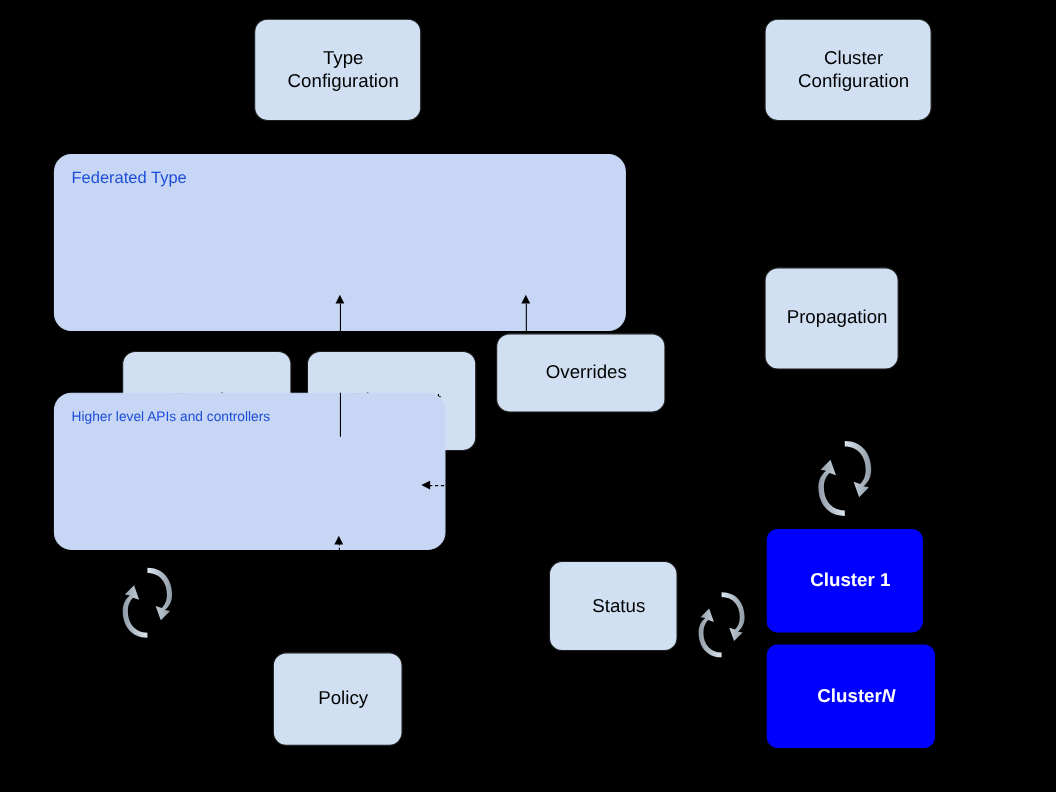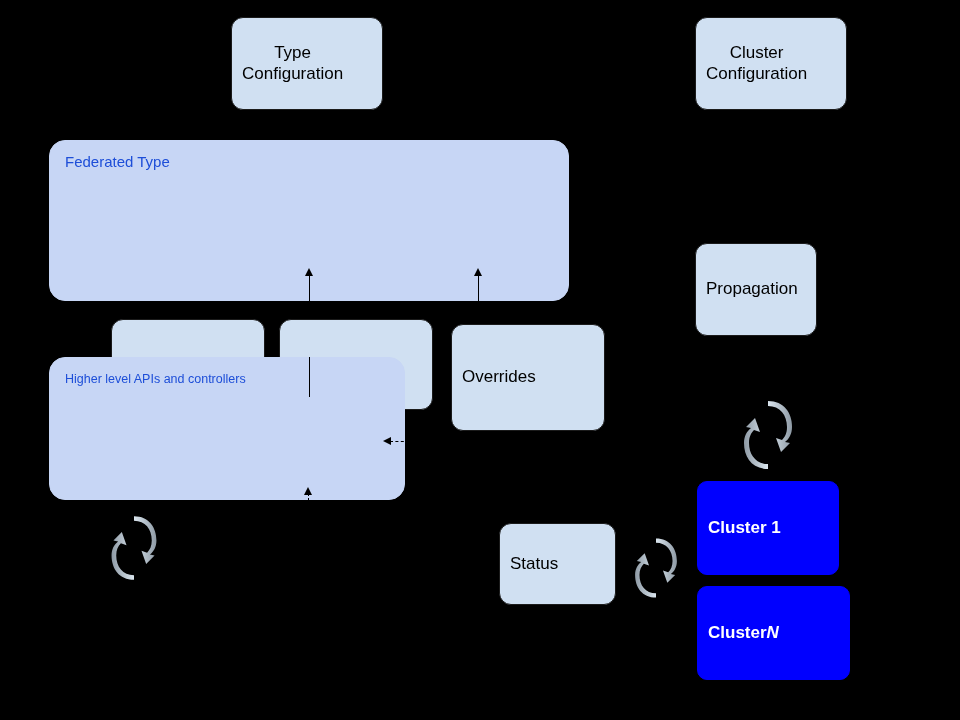--- a/index.html
+++ b/index.html
@@ -16,21 +16,21 @@
     width: 960px;
     height: 720px;
     background: #000000;
     overflow: hidden;
   }
   .node {
     position: absolute;
     box-sizing: border-box;
     display: flex;
     align-items: center;
-    justify-content: flex-start;
+    justify-content: center;
     text-align: center;
     line-height: 1.22;
     white-space: pre-line;
     color: #000000;
     padding-left: 10px;
   }
   
   .card {
     background: #d0e0f2;
     border: 1px solid #1b1b1b;
@@ -115,21 +115,21 @@
 
   <div class="node group" style="left:49px; top:140px; width:520px; height:161px;">
     <div class="group-label" style="left:15px; top:12px;">Federated Type</div>
 
     <div class="node card" style="left:61px; top:178px; width:154px; height:91px;">
       <span>Template</span>
     </div>
     <div class="node card" style="left:229px; top:178px; width:154px; height:91px;">
       <span>Placement</span>
     </div>
-    <div class="node card" style="left:401px; top:183px; width:154px; height:107px;">
+    <div class="node card" style="left:401px; top:162px; width:154px; height:72px;">
       <span>Overrides</span>
     </div>
 
     <div class="group-sublabel" style="left:60px; top:275px;">Declaration of resources to be distributed</div>
   </div>
 
   <div class="node group" style="left:49px; top:357px; width:356px; height:143px;">
     <div class="group-label" style="left:15px; top:14px; font-size:12.5px;">Higher level APIs and controllers</div>
 
     
@@ -169,29 +169,32 @@
   </svg>
 
   <div class="node blue bold" style="left:697px; top:481px; width:142px; height:94px;">
     <span>Cluster 1</span>
   </div>
 
   <div class="node blue bold" style="left:697px; top:586px; width:153px; height:94px;">
     <span>Cluster </span><span class="ital">N</span>
   </div>
 
-  <div class="node card" style="left:499px; top:523px; width:117px; height:82px;">
+  <div class="node card" style="left:499px; top:510px; width:117px; height:82px;">
     <span>Status</span>
   </div>
 
   <svg class="sync-icon" style="left:629px; top:528px;" width="54" height="80" viewBox="0 0 62 78">
     <path d="M31 5 C47 5 55 17 55 31 C55 38 52 43 48 46 L53 47 L44 56 L39 42 L45 44 C48 41 50 37 50 31 C50 19 43 10 31 10 Z" fill="url(#g1)"></path>
     <path d="M31 73 C15 73 7 61 7 47 C7 40 10 35 14 32 L9 31 L18 22 L23 36 L17 34 C14 37 12 41 12 47 C12 59 19 68 31 68 Z" fill="url(#g2)"></path>
   </svg>
 
   <svg class="sync-icon" style="left:105px; top:509px;" width="58" height="78" viewBox="0 0 62 78">
     <path d="M31 5 C47 5 55 17 55 31 C55 38 52 43 48 46 L53 47 L44 56 L39 42 L45 44 C48 41 50 37 50 31 C50 19 43 10 31 10 Z" fill="url(#g1)"></path>
     <path d="M31 73 C15 73 7 61 7 47 C7 40 10 35 14 32 L9 31 L18 22 L23 36 L17 34 C14 37 12 41 12 47 C12 59 19 68 31 68 Z" fill="url(#g2)"></path>
   </svg>
 
 
+  <div class="node card" style="left:248px; top:593px; width:118px; height:85px;">
+    <span>Policy</span>
+  </div>
 
 </div>
 
 </body></html>

